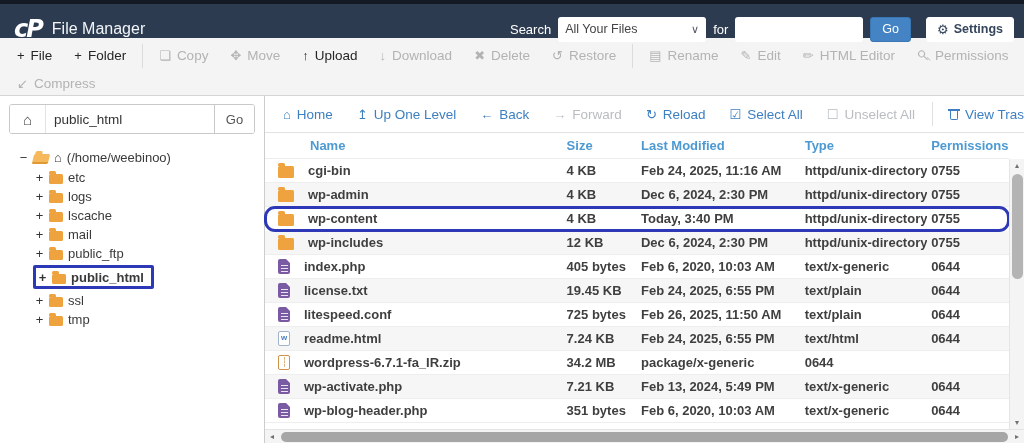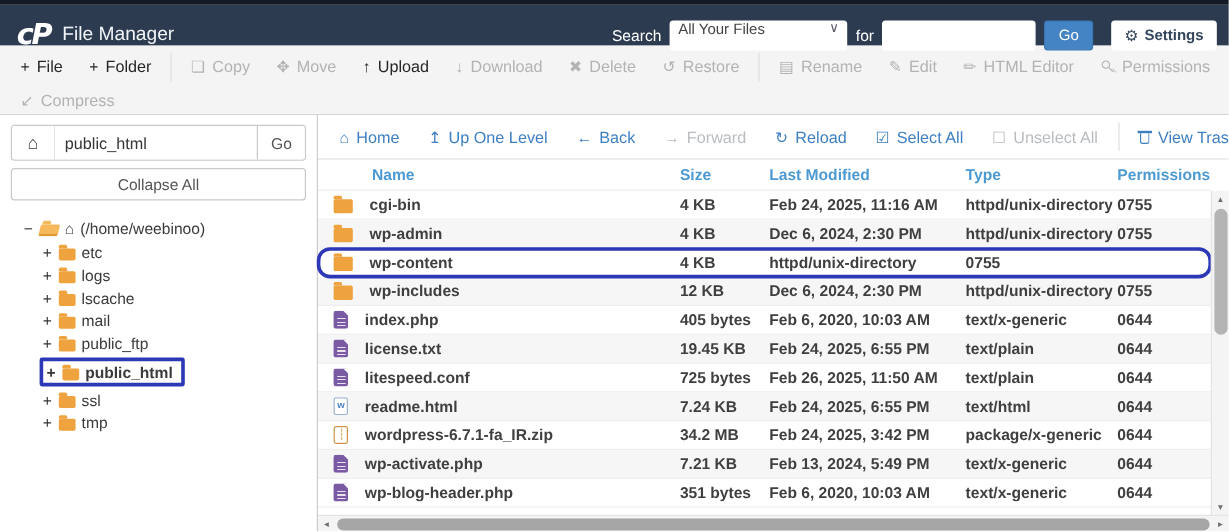--- a/index.html
+++ b/index.html
@@ -5,21 +5,21 @@
   * { box-sizing: border-box; margin: 0; padding: 0; }
   html,body { width:1024px; height:443px; overflow:hidden; }
   body { font-family:"Liberation Sans","DejaVu Sans",sans-serif; background:#fff; position:relative; font-size:13px; color:#404040; }
 
   
   .top-strip { height:4px; background:#141a23; }
   .header { height:34px; background:#2d3b50; display:flex; align-items:center; padding:16px 10px 0 14px; color:#fff; }
   .logo { font-weight:700; font-style:italic; font-size:24px; letter-spacing:-2px; margin-right:10px; font-family:"DejaVu Sans",sans-serif; }
   .app-title { font-size:16px; font-weight:400; color:#f2f5f8; }
   .hdr-search { margin-left:auto; display:flex; align-items:center; gap:7px; font-size:13px; }
-  .hdr-select { background:#fff; color:#444; width:148px; height:25px; border-radius:3px; display:flex; align-items:flex-start; padding:0 7px; cursor:pointer; }
+  .hdr-select { background:#fff; color:#444; width:148px; height:25px; border-radius:3px; display:flex; align-items:center; padding:0 7px; cursor:pointer; }
   .hdr-select .sel-val { flex:1; font-size:12.5px; }
   .hdr-select .chev { color:#556; font-size:11px; }
   .hdr-input { width:128px; height:25px; border:none; border-radius:3px; padding:0 6px; font-size:13px; background:#fff; color:#333; }
   .btn-go { background:#4484c4; color:#fff; border:1px solid #3a76b4; border-radius:3px; height:25px; padding:0 11px; font-size:12.5px; cursor:pointer; }
   .btn-settings { background:#fff; color:#35465c; border:1px solid #fff; border-radius:3px; height:25px; padding:0 10px; font-size:12.5px; margin-left:8px; cursor:pointer; display:inline-flex; align-items:center; gap:5px; font-weight:700; }
   .btn-settings .gi { font-weight:400; font-size:13px; }
 
   
   .toolbar { background:#f4f4f4; border-bottom:1px solid #d5d5d5; padding:2px 6px 0 6px; }
   .tb-row { display:flex; align-items:center; flex-wrap:nowrap; }
@@ -205,21 +205,20 @@
 </div>
 
 <div class="content">
 
   <div class="sidebar">
     <div class="side-search">
       <button class="side-home"><span>⌂</span></button>
       <input class="side-input" type="text" value="public_html" style="">
       <button class="side-go">Go</button>
     </div>
-    <button class="collapse-btn">Collapse All</button>
 
     <div class="tree">
       <div class="tree-root">
         <span class="tw">−</span>
         <span class="fi fi-folder-open"></span>
         <span class="bold">⌂</span>
         <span>(/home/weebinoo)</span>
       </div>
       <div class="tree-items">
 
@@ -351,20 +350,21 @@
             <span class="c">httpd/unix-directory</span>
             <span class="c">0755</span>
           </div>
 
           <div class="grid frow highlighted">
             <span class="c name-cell">
               <span class="fi fi-folder"></span>
               <span>wp-content</span>
             </span>
             <span class="c">4 KB</span>
+            <span class="c">Today, 3:40 PM</span>
             <span class="c">httpd/unix-directory</span>
             <span class="c">0755</span>
           </div>
 
           <div class="grid frow">
             <span class="c name-cell">
               <span class="fi fi-folder"></span>
               <span>wp-includes</span>
             </span>
             <span class="c">12 KB</span>
@@ -416,21 +416,20 @@
             <span class="c">text/html</span>
             <span class="c">0644</span>
           </div>
 
           <div class="grid frow">
             <span class="c name-cell">
               <span class="fi fi-zip"></span>
               <span>wordpress-6.7.1-fa_IR.zip</span>
             </span>
             <span class="c">34.2 MB</span>
-            <span class="c">Feb 24, 2025, 3:42 PM</span>
             <span class="c">package/x-generic</span>
             <span class="c">0644</span>
           </div>
 
           <div class="grid frow">
             <span class="c name-cell">
               <span class="fi fi-file"></span>
               <span>wp-activate.php</span>
             </span>
             <span class="c">7.21 KB</span>

